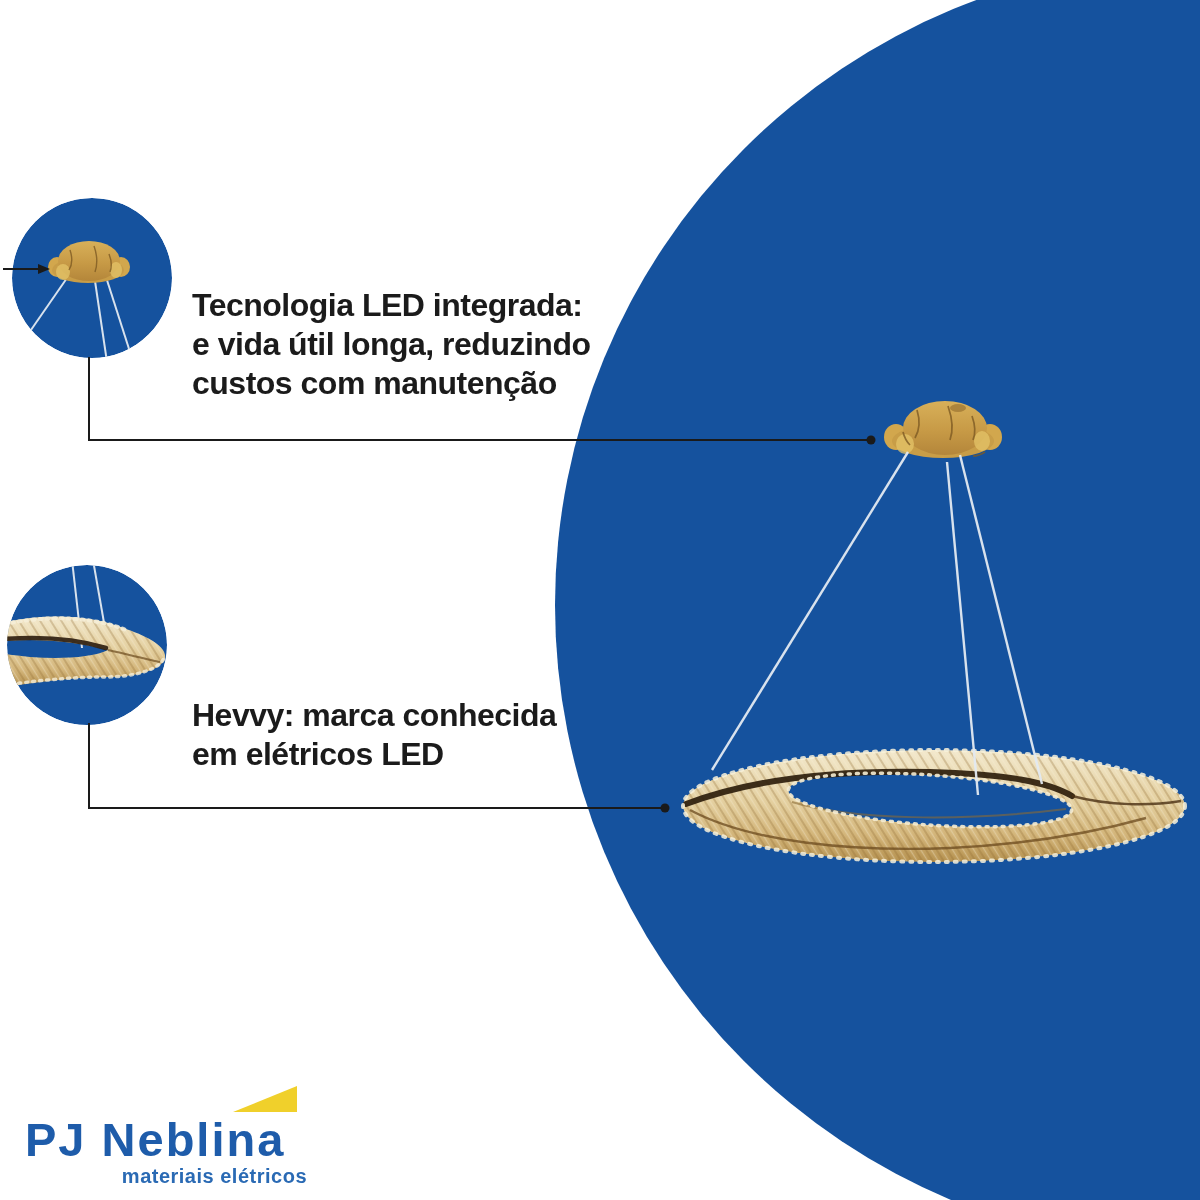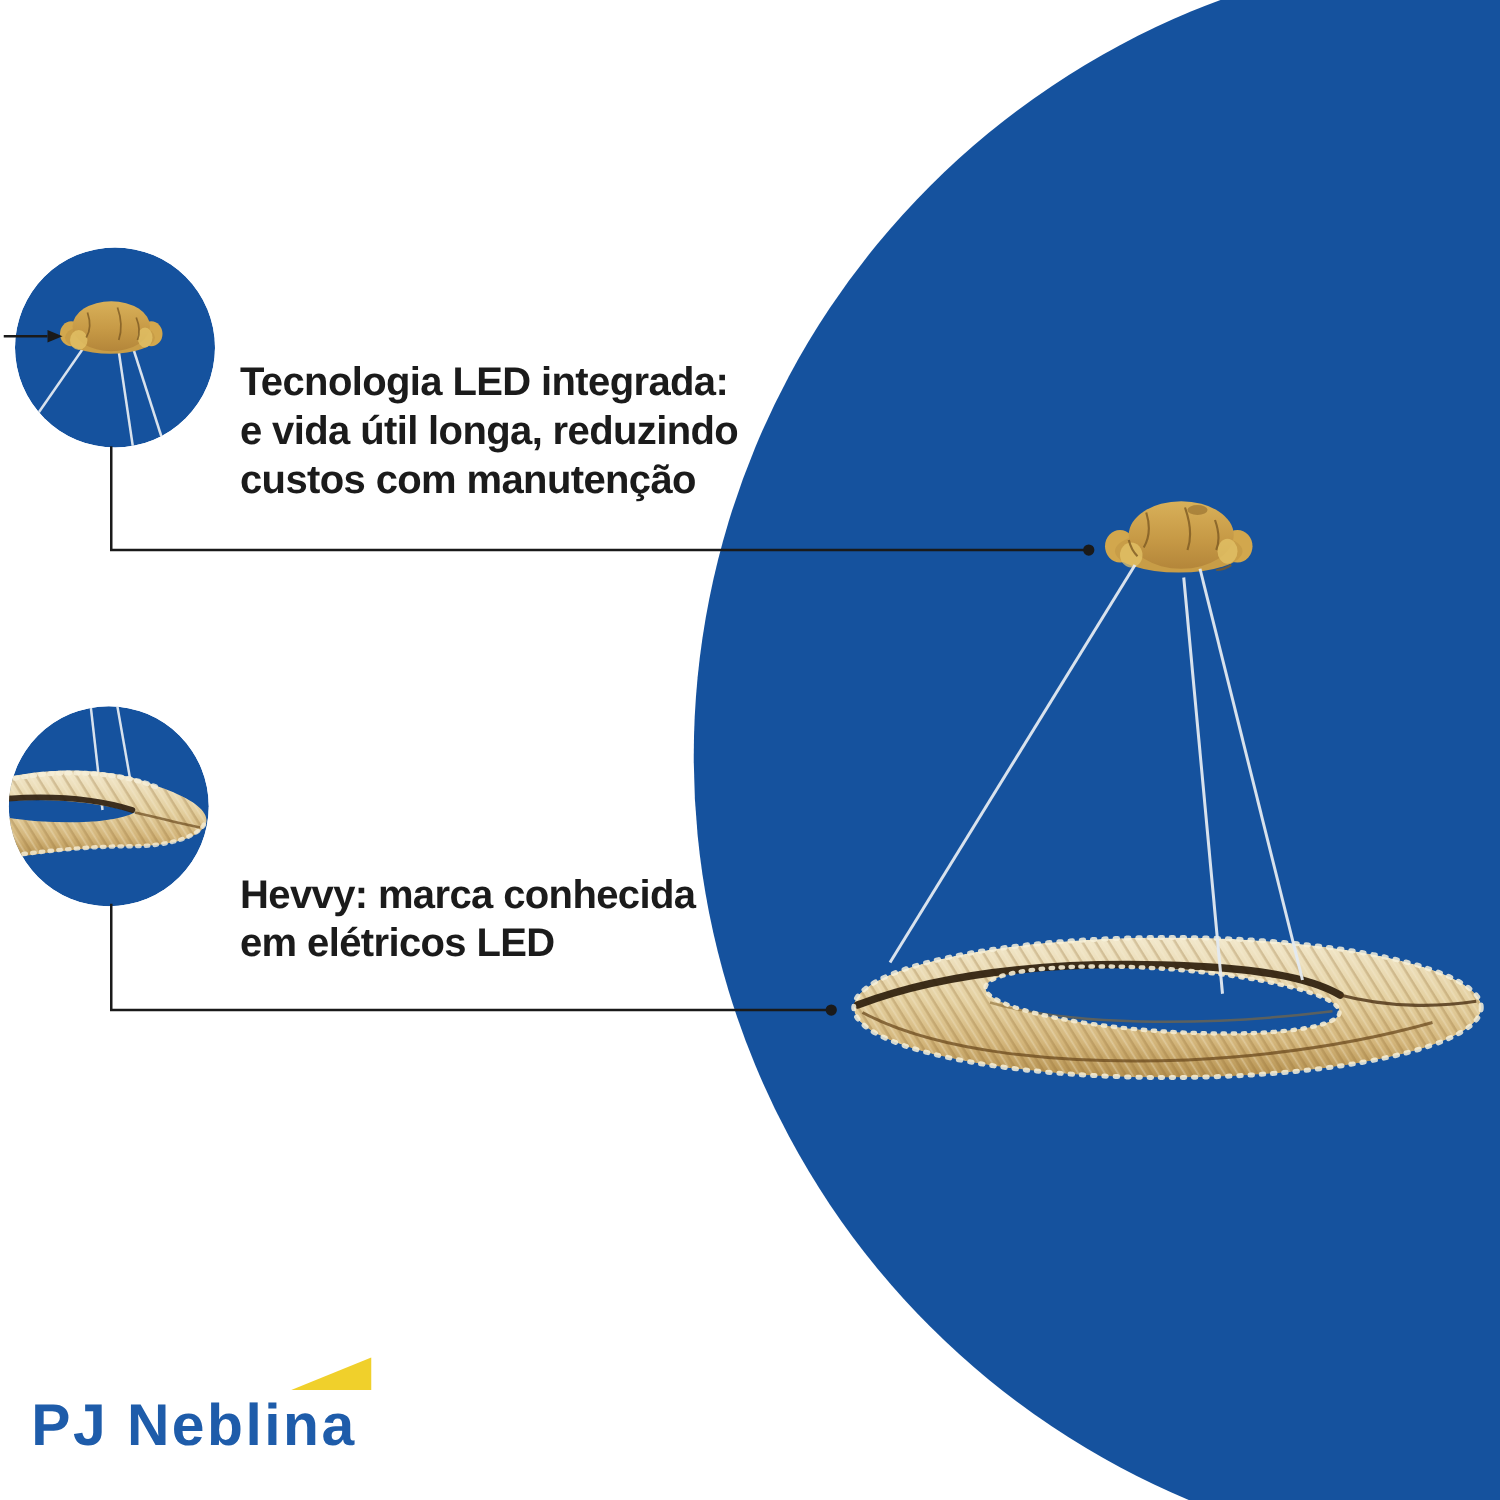--- a/index.html
+++ b/index.html
@@ -157,13 +157,14 @@
   <div>custos com manutenção</div>
 </div>
 
 <div class="callout" id="callout-brand">
   <div>Hevvy: marca conhecida</div>
   <div>em elétricos LED</div>
 </div>
 
 <div class="logo">
   <div class="logo-name">PJ Neblina</div>
+  <div class="logo-tagline">materiais elétricos</div>
 </div>
 
 </body></html>

